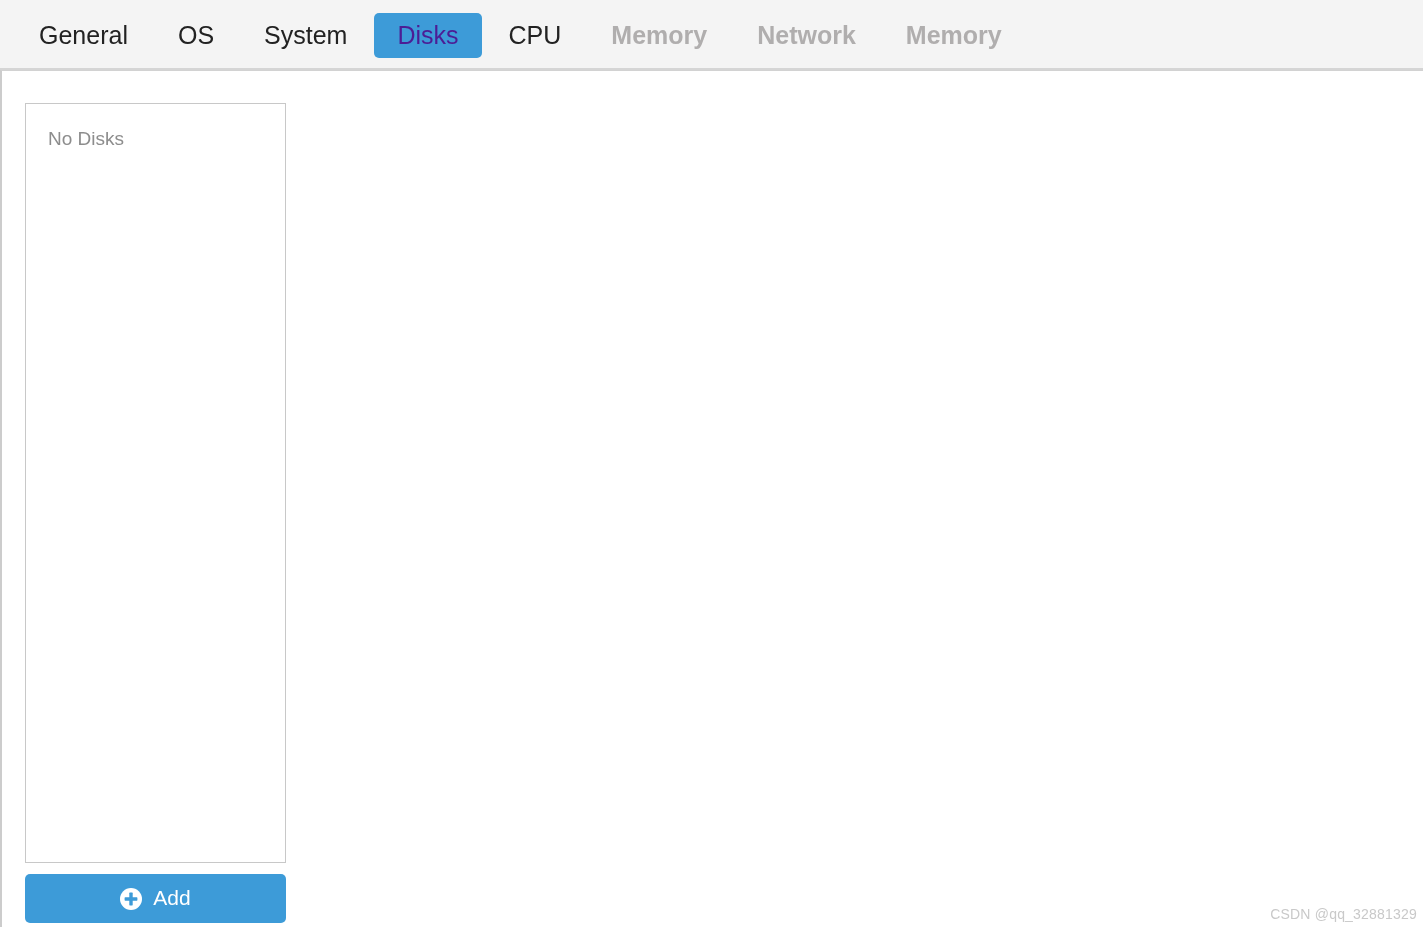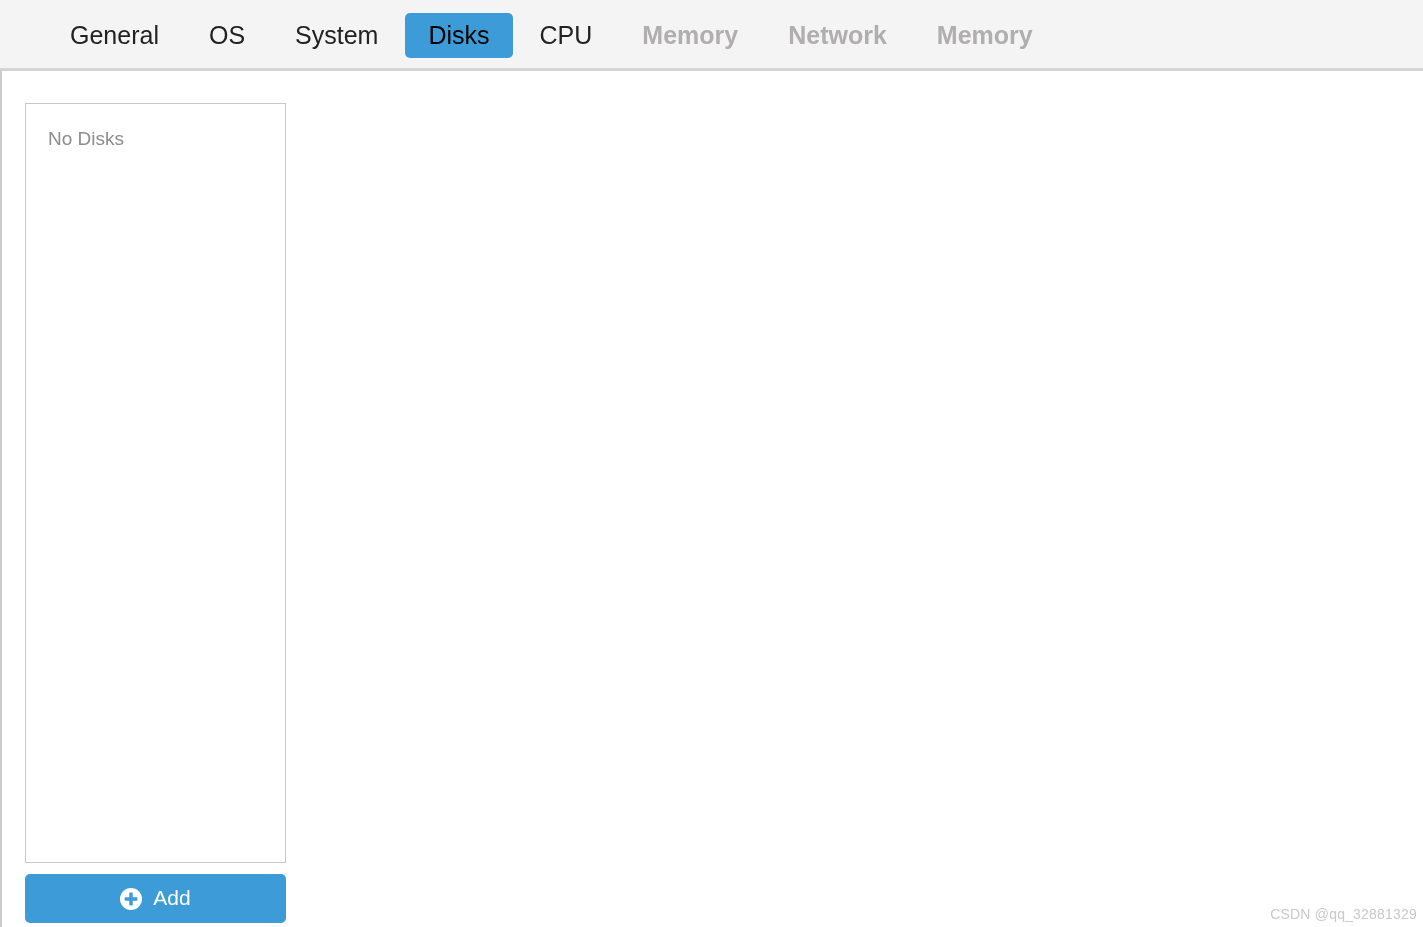--- a/index.html
+++ b/index.html
@@ -28,37 +28,36 @@
     box-sizing: border-box;
   }
   .tabs {
     position: absolute;
     left: 0;
     top: 0;
     height: 70px;
     display: flex;
     align-items: center;
     padding-left: 14px;
-    margin-left: 31px;
   }
   .tab {
     font-size: 25px;
     line-height: 1;
     color: #222222;
     padding: 10px 23px;
     margin: 0 2px;
     border-radius: 5px;
     white-space: nowrap;
     cursor: pointer;
     user-select: none;
     background: transparent;
   }
   .tab.active {
     background: #3d9bd8;
-    color: #000000;
+    color: #4c1d95;
   }
   .tab.disabled {
     color: #b0aeae;
     cursor: default;
     font-weight: bold;
   }
 
   
   .content-frame {
     position: absolute;

